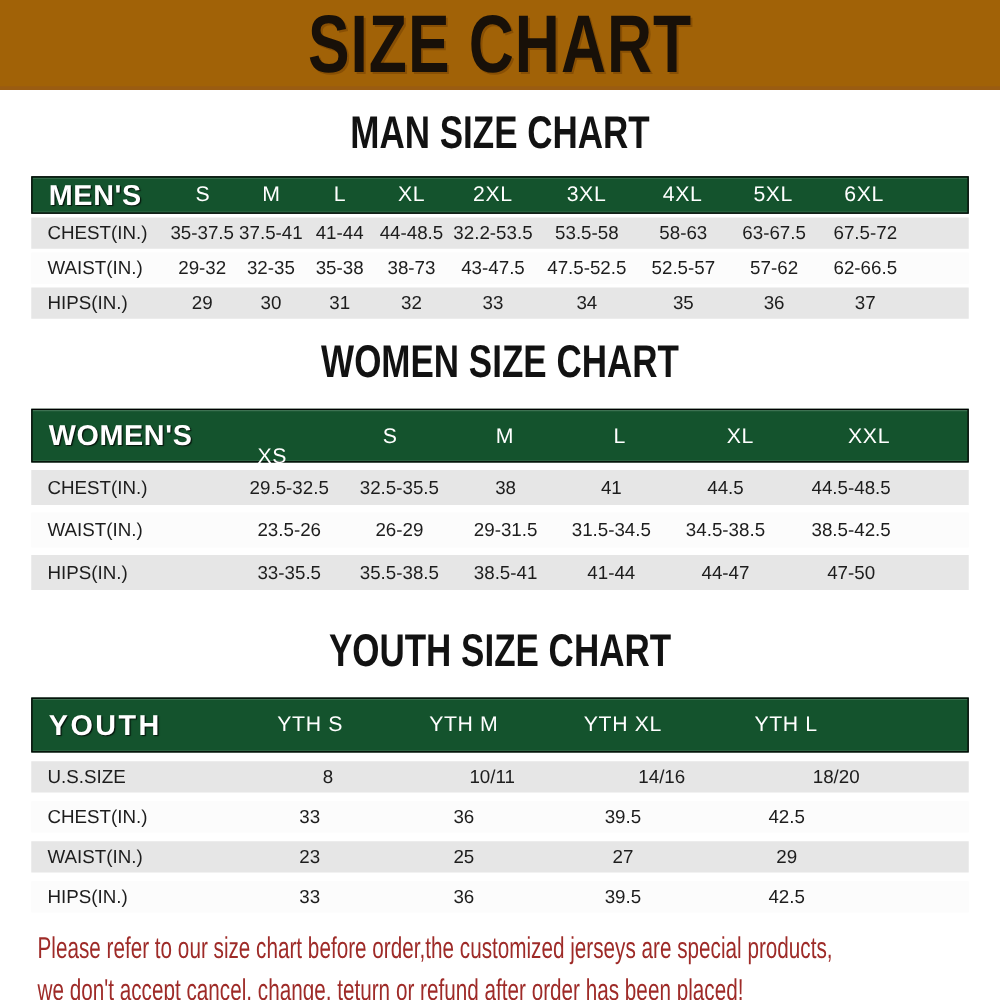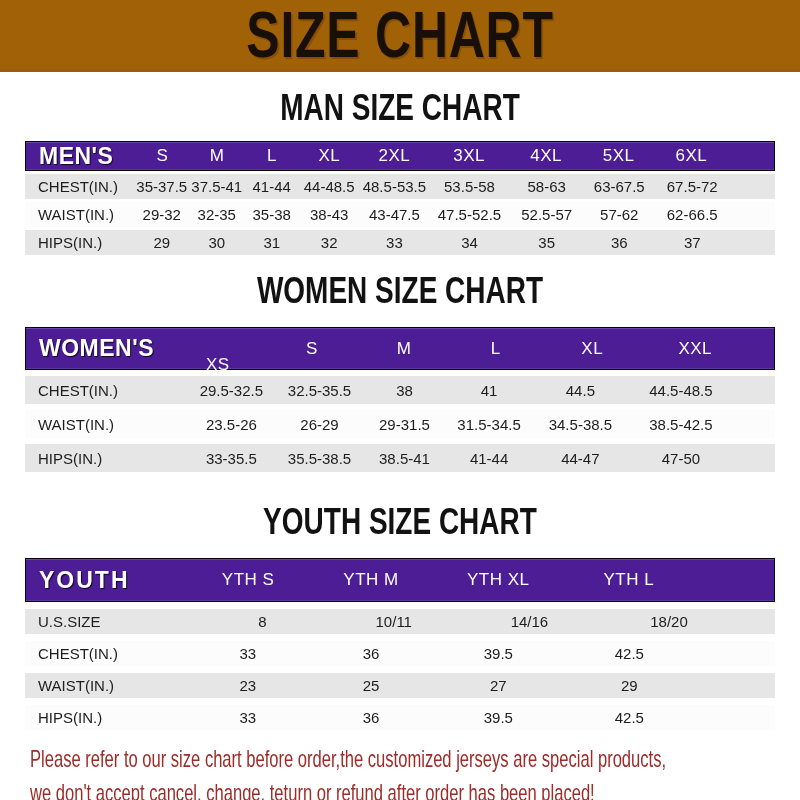--- a/index.html
+++ b/index.html
@@ -21,21 +21,21 @@
   .head-youth { margin-top:29px; }
 
   
   .size-table { margin:0 25px; }
   .men-t   { --headh:30px; --rowh:25px; --gap:3px; margin-top:14px; }
   .women-t { --headh:43px; --rowh:28px; --gap:6px; margin-top:17px; }
   .youth-t { --headh:44px; --rowh:25px; --gap:7px; margin-top:17px; }
 
   .t-row  { display:flex; align-items:center; margin-top:var(--gap);
             height:var(--rowh); width:100%; }
-  .t-head { height:var(--headh); margin-top:0; background:#4c1d95;
+  .t-head { height:var(--headh); margin-top:0; background:#14532d;
             box-shadow:inset 0 1px 0 rgba(255,255,255,.18), inset 0 -1px 0 rgba(255,255,255,.10);
             border:1px solid #000; }
   .t-gray  { background:#E6E6E6; }
   .t-white { background:#FCFCFC; }
 
   .t-cell { text-align:center; font-size:15px; color:#1D1D1D; white-space:nowrap;
             overflow:visible; }
   .t-label { text-align:left; padding-left:13px; }
 
   .t-head .t-cell { color:#ffffff; font-size:17px; letter-spacing:.5px; }
@@ -71,32 +71,32 @@
         <div class="t-cell" style="width: 10.6%;">4XL</div>
         <div class="t-cell" style="width: 10%;">5XL</div>
         <div class="t-cell" style="width: 10.7%;">6XL</div>
       </div>
       <div class="t-row t-gray" style="padding-right: 45px;">
         <div class="t-cell t-label" style="width: 15.5%;">CHEST(IN.)</div>
         <div class="t-cell" style="width: 7.8%;">35-37.5</div>
         <div class="t-cell" style="width: 7.8%;">37.5-41</div>
         <div class="t-cell" style="width: 7.8%;">41-44</div>
         <div class="t-cell" style="width: 8.5%;">44-48.5</div>
-        <div class="t-cell" style="width: 10%;">48.5-53.5</div>
+        <div class="t-cell" style="width: 10%;">32.2-53.5</div>
         <div class="t-cell" style="width: 11.3%;">53.5-58</div>
         <div class="t-cell" style="width: 10.6%;">58-63</div>
         <div class="t-cell" style="width: 10%;">63-67.5</div>
         <div class="t-cell" style="width: 10.7%;">67.5-72</div>
       </div>
       <div class="t-row t-white" style="padding-right: 45px;">
         <div class="t-cell t-label" style="width: 15.5%;">WAIST(IN.)</div>
         <div class="t-cell" style="width: 7.8%;">29-32</div>
         <div class="t-cell" style="width: 7.8%;">32-35</div>
         <div class="t-cell" style="width: 7.8%;">35-38</div>
-        <div class="t-cell" style="width: 8.5%;">38-43</div>
+        <div class="t-cell" style="width: 8.5%;">38-73</div>
         <div class="t-cell" style="width: 10%;">43-47.5</div>
         <div class="t-cell" style="width: 11.3%;">47.5-52.5</div>
         <div class="t-cell" style="width: 10.6%;">52.5-57</div>
         <div class="t-cell" style="width: 10%;">57-62</div>
         <div class="t-cell" style="width: 10.7%;">62-66.5</div>
       </div>
       <div class="t-row t-gray" style="padding-right: 45px;">
         <div class="t-cell t-label" style="width: 15.5%;">HIPS(IN.)</div>
         <div class="t-cell" style="width: 7.8%;">29</div>
         <div class="t-cell" style="width: 7.8%;">30</div>

